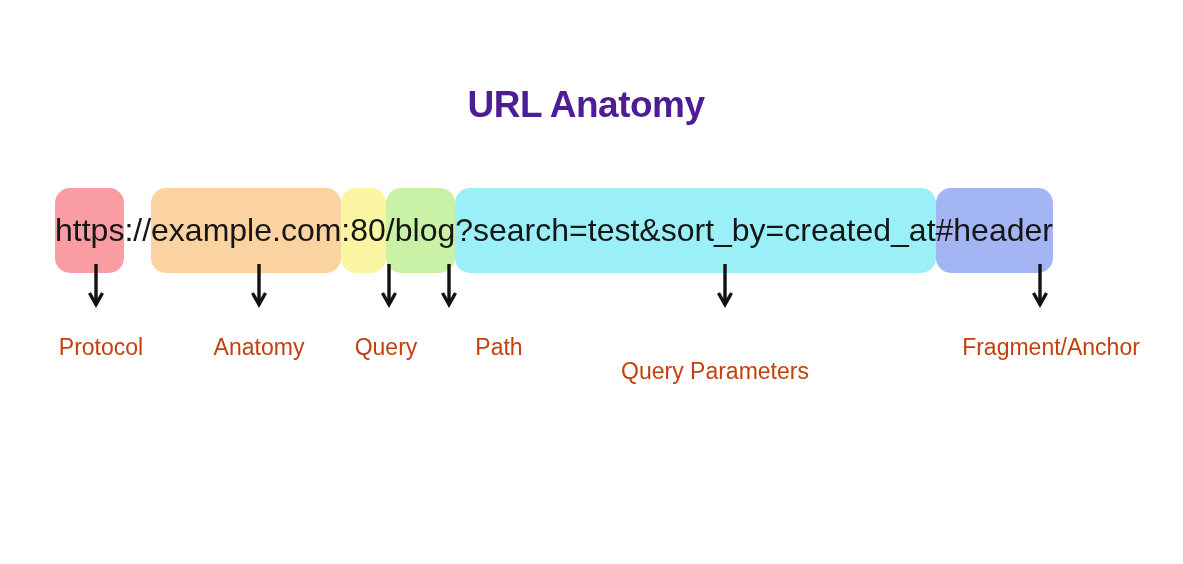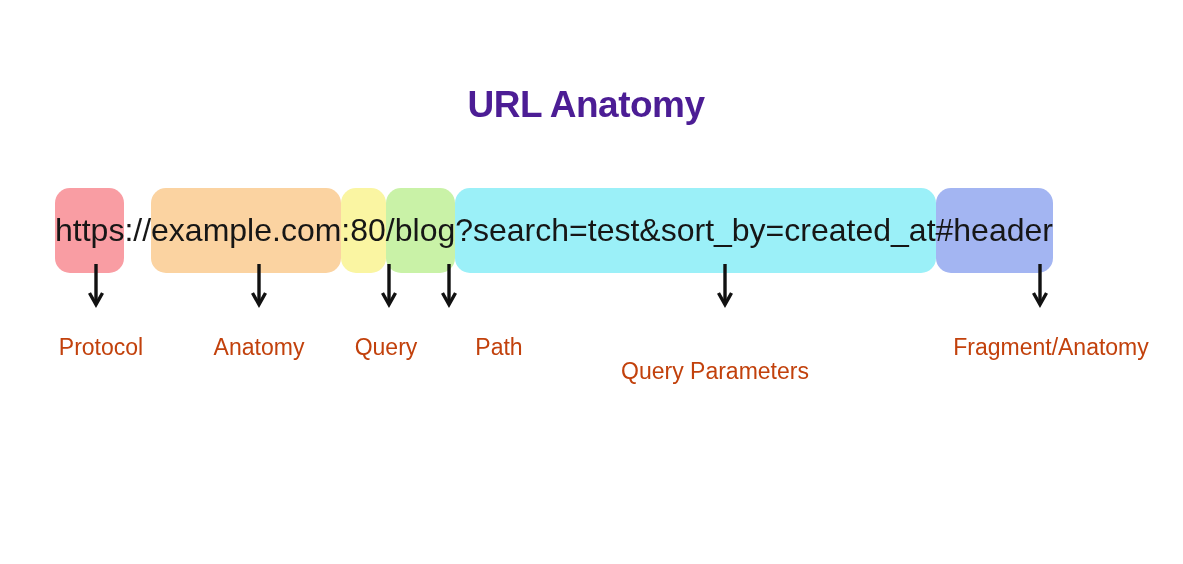--- a/index.html
+++ b/index.html
@@ -93,15 +93,15 @@
   <svg class="arrow a6" viewBox="0 0 18 48">
     <line x1="9" y1="3" x2="9" y2="41" stroke="#111" stroke-width="3.4"></line>
     <polyline points="2.5,32 9,43.5 15.5,32" fill="none" stroke="#111" stroke-width="3.4"></polyline>
   </svg>
 
   <div class="lab l1">Protocol</div>
   <div class="lab l2">Anatomy</div>
   <div class="lab l3">Query</div>
   <div class="lab l4">Path</div>
   <div class="lab l5">Query Parameters</div>
-  <div class="lab l6">Fragment/Anatomy</div>
+  <div class="lab l6">Fragment/Anchor</div>
 
 </div>
 
 </body></html>

